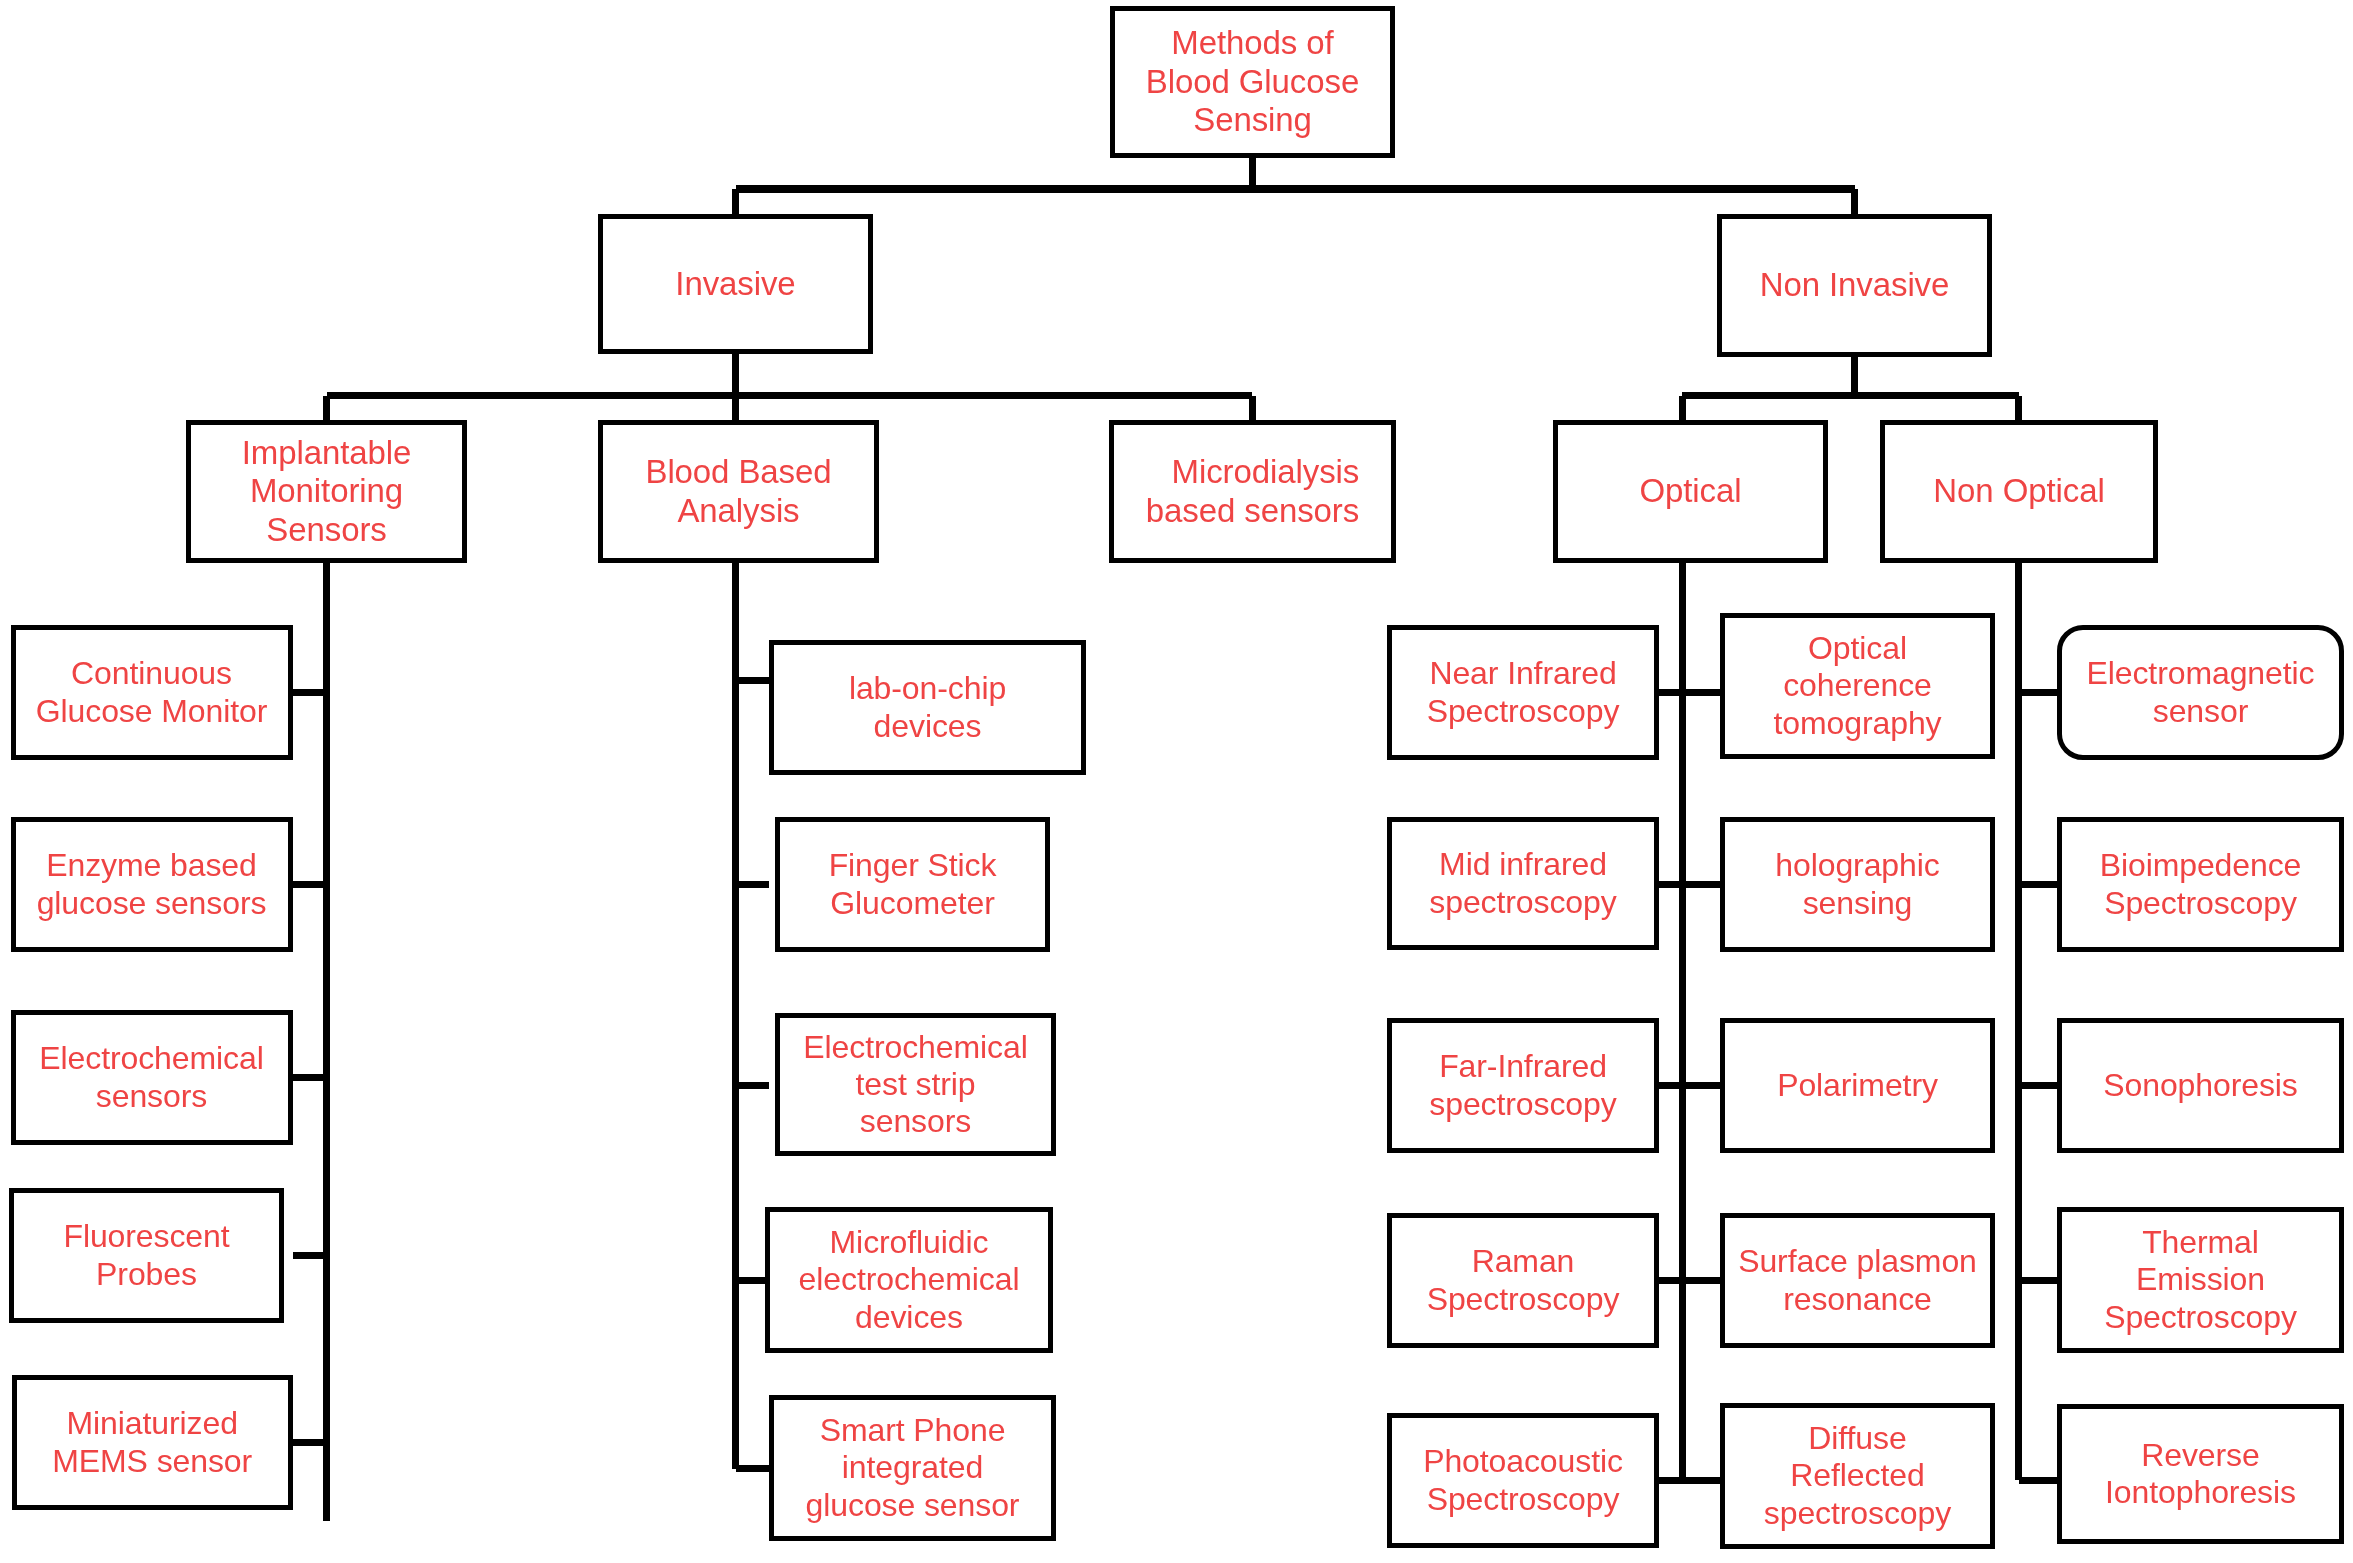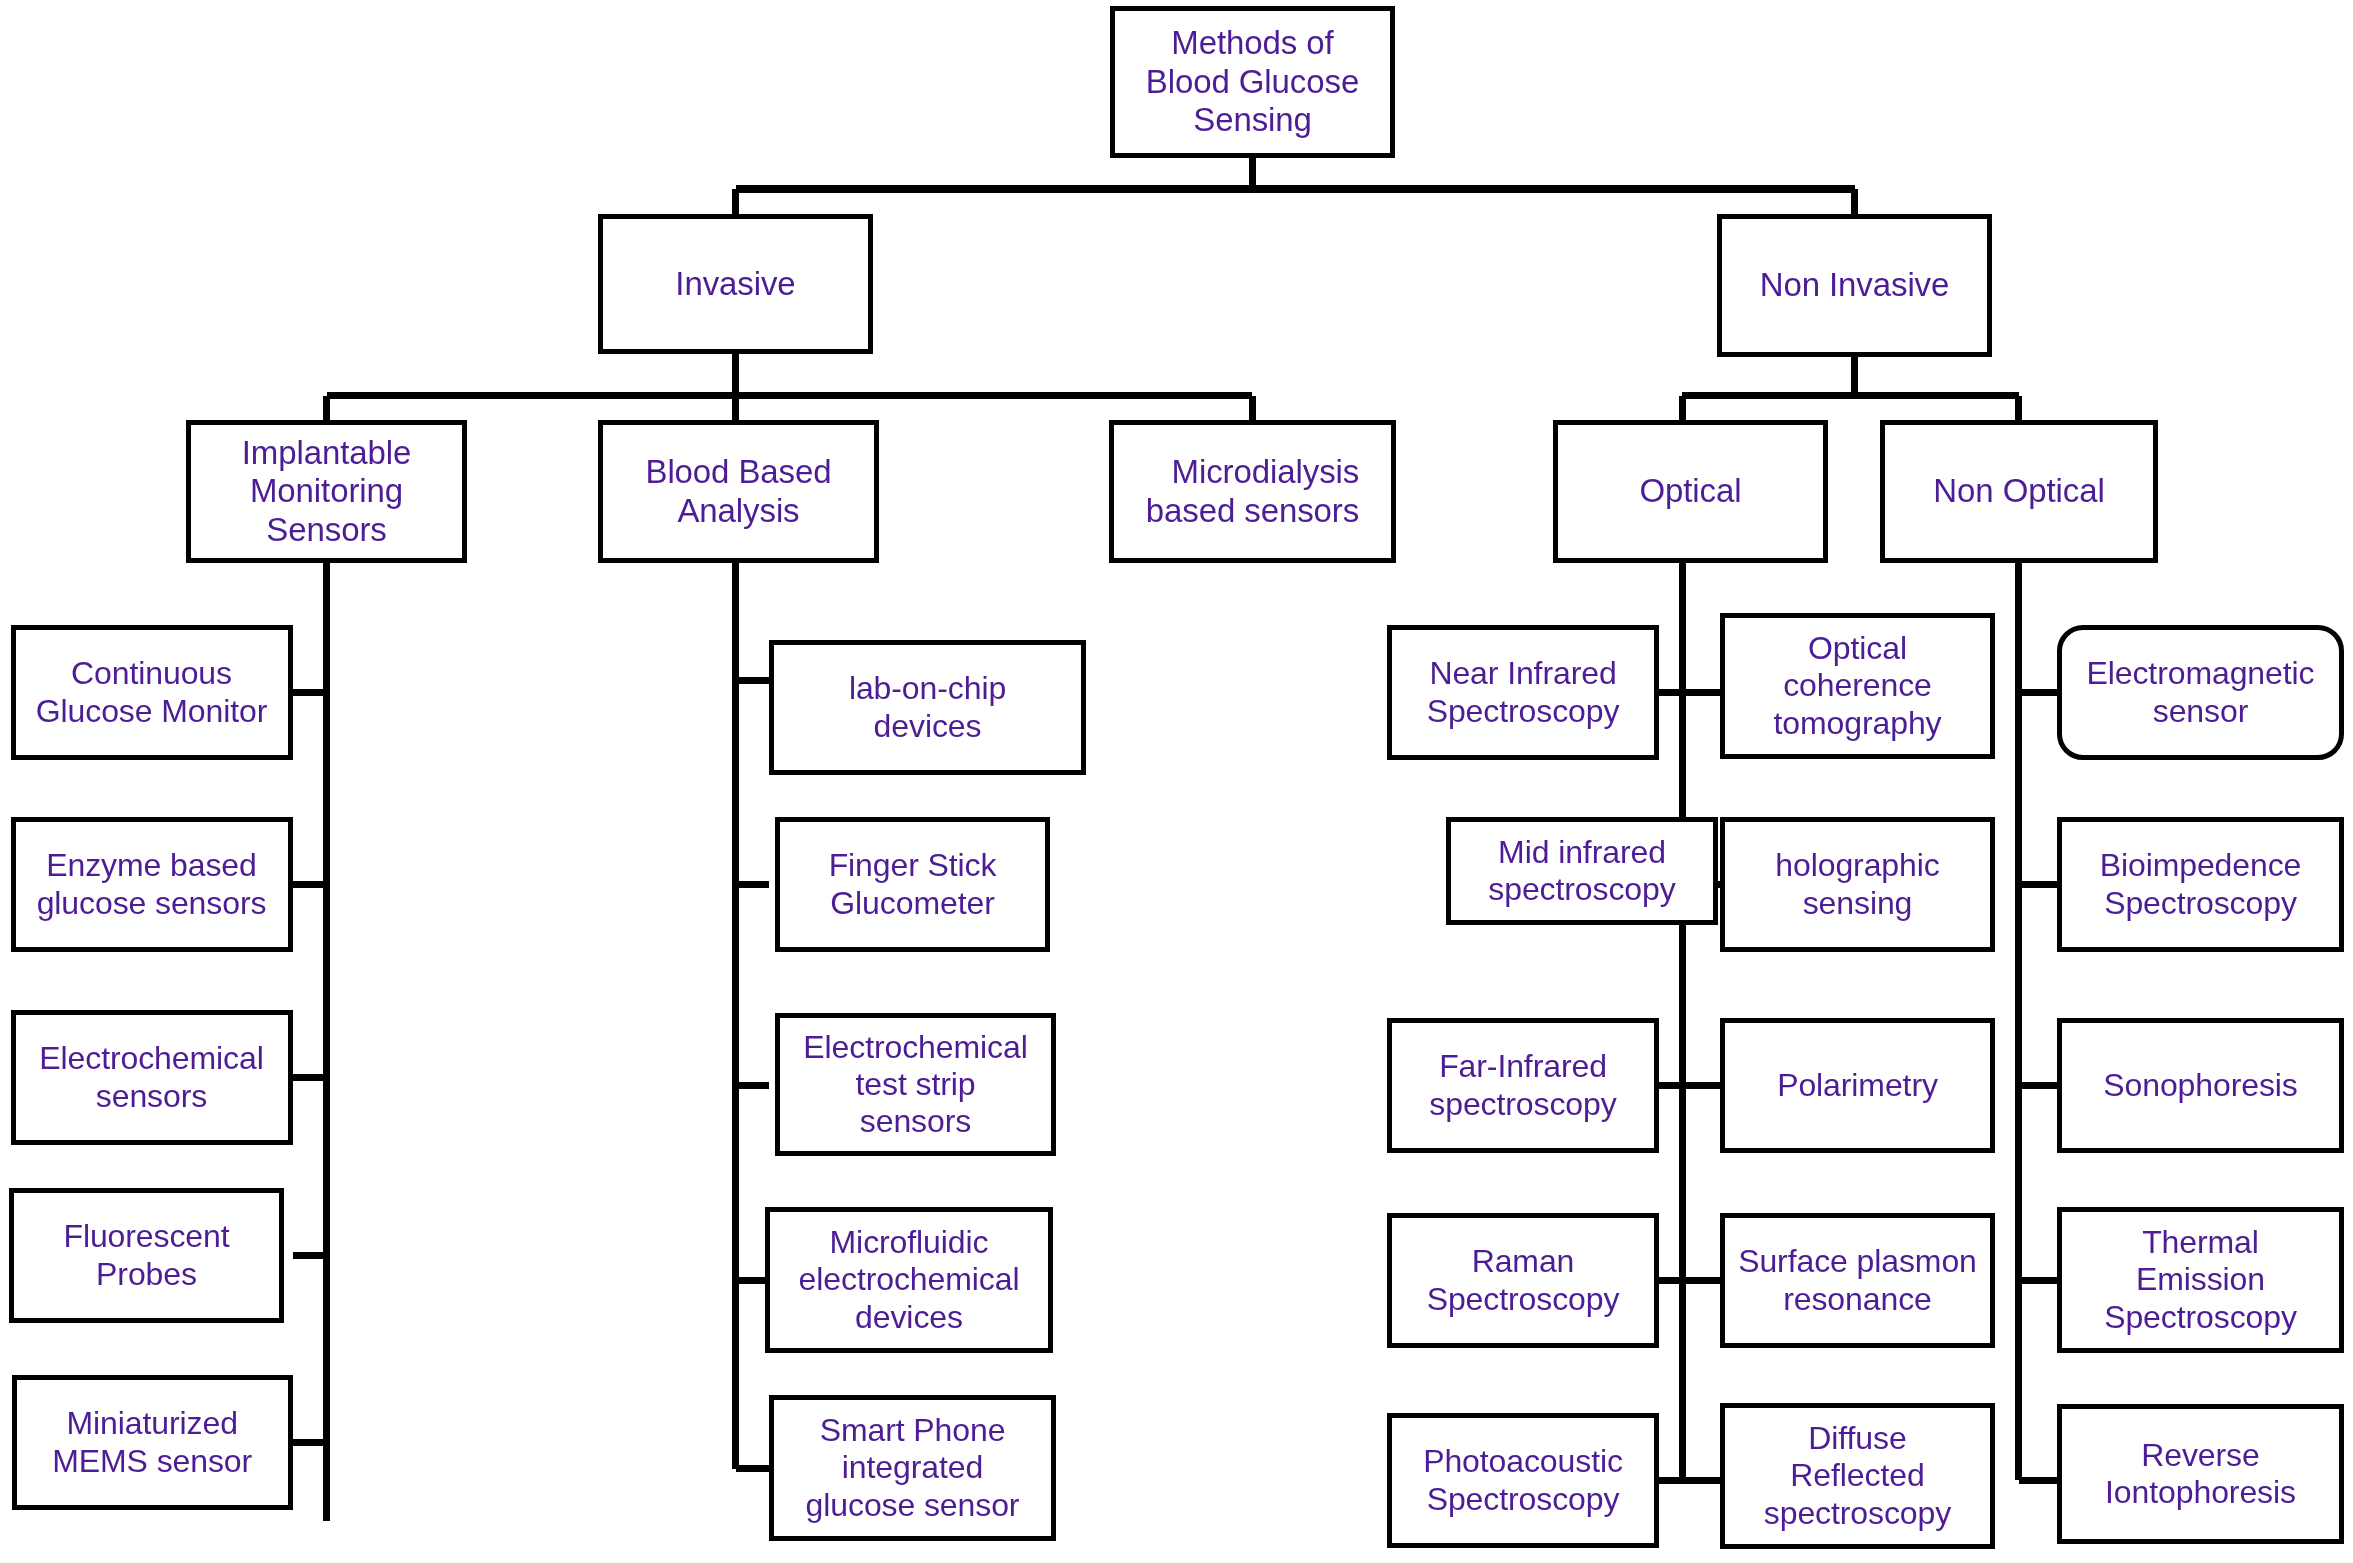--- a/index.html
+++ b/index.html
@@ -26,21 +26,21 @@
   }
   .node {
     position: absolute;
     box-sizing: border-box;
     background: #ffffff;
     border: 5.3px solid #000000;
     display: flex;
     align-items: center;
     justify-content: center;
     text-align: center;
-    color: #4c1d95;
+    color: #ef4444;
     line-height: 1.16;
     letter-spacing: -0.1px;
     z-index: 2;
     padding: 1.2px 3.5px;
     white-space: pre-line;
   }
   .node.root      { font-size: 33px; }
   .node.level2    { font-size: 33px; }
   .node.level3    { font-size: 33px; }
   .node.leaf      { font-size: 32px; }
@@ -143,21 +143,21 @@
 sensors</div>
   <div class="node leaf" style="left:765px; top:1207px; width:288px; height:146px;">Microfluidic
 electrochemical
 devices</div>
   <div class="node leaf" style="left:769px; top:1395px; width:287px; height:146px;">Smart Phone
 integrated
 glucose sensor</div>
 
   <div class="node leaf" style="left:1387px; top:625px; width:272px; height:135px;">Near Infrared
 Spectroscopy</div>
-  <div class="node leaf" style="left:1446px; top:817px; width:272px; height:108px;">Mid infrared
+  <div class="node leaf" style="left:1387px; top:817px; width:272px; height:133px;">Mid infrared
 spectroscopy</div>
   <div class="node leaf" style="left:1387px; top:1018px; width:272px; height:135px;">Far-Infrared
 spectroscopy</div>
   <div class="node leaf" style="left:1387px; top:1213px; width:272px; height:135px;">Raman
 Spectroscopy</div>
   <div class="node leaf" style="left:1387px; top:1413px; width:272px; height:135px;">Photoacoustic
 Spectroscopy</div>
 
   <div class="node leaf" style="left:1720px; top:613px; width:275px; height:146px;">Optical
 coherence

